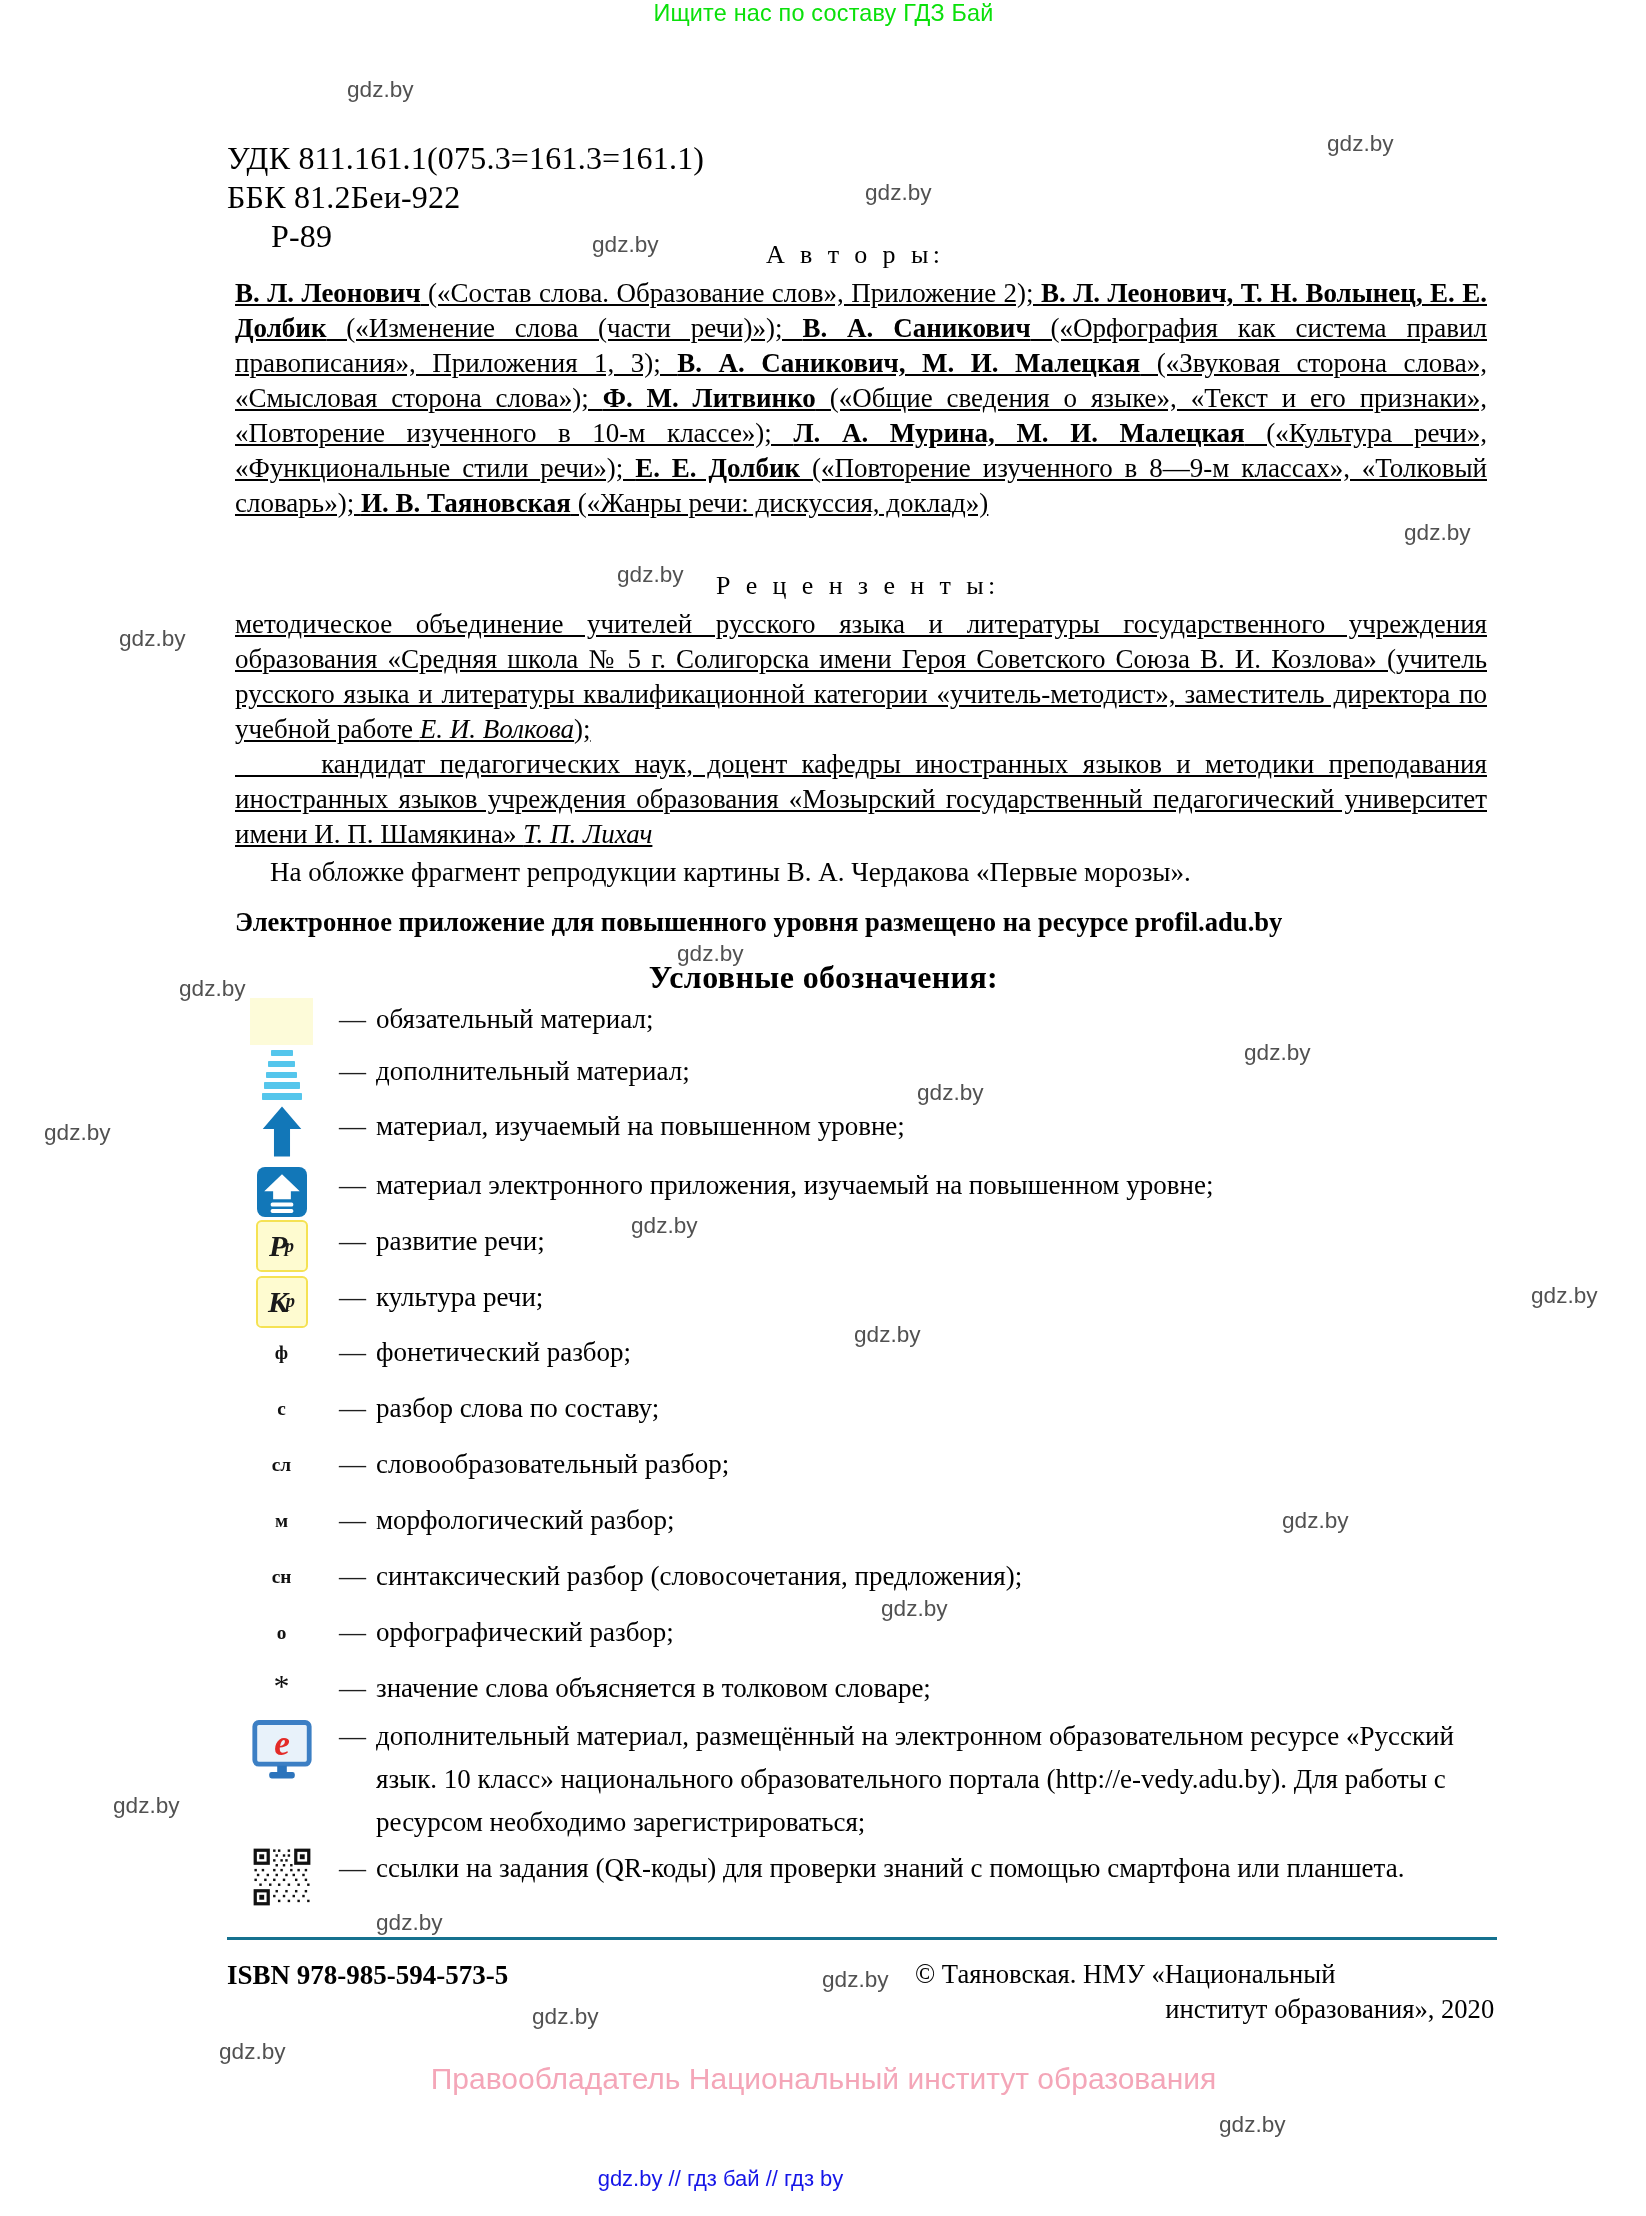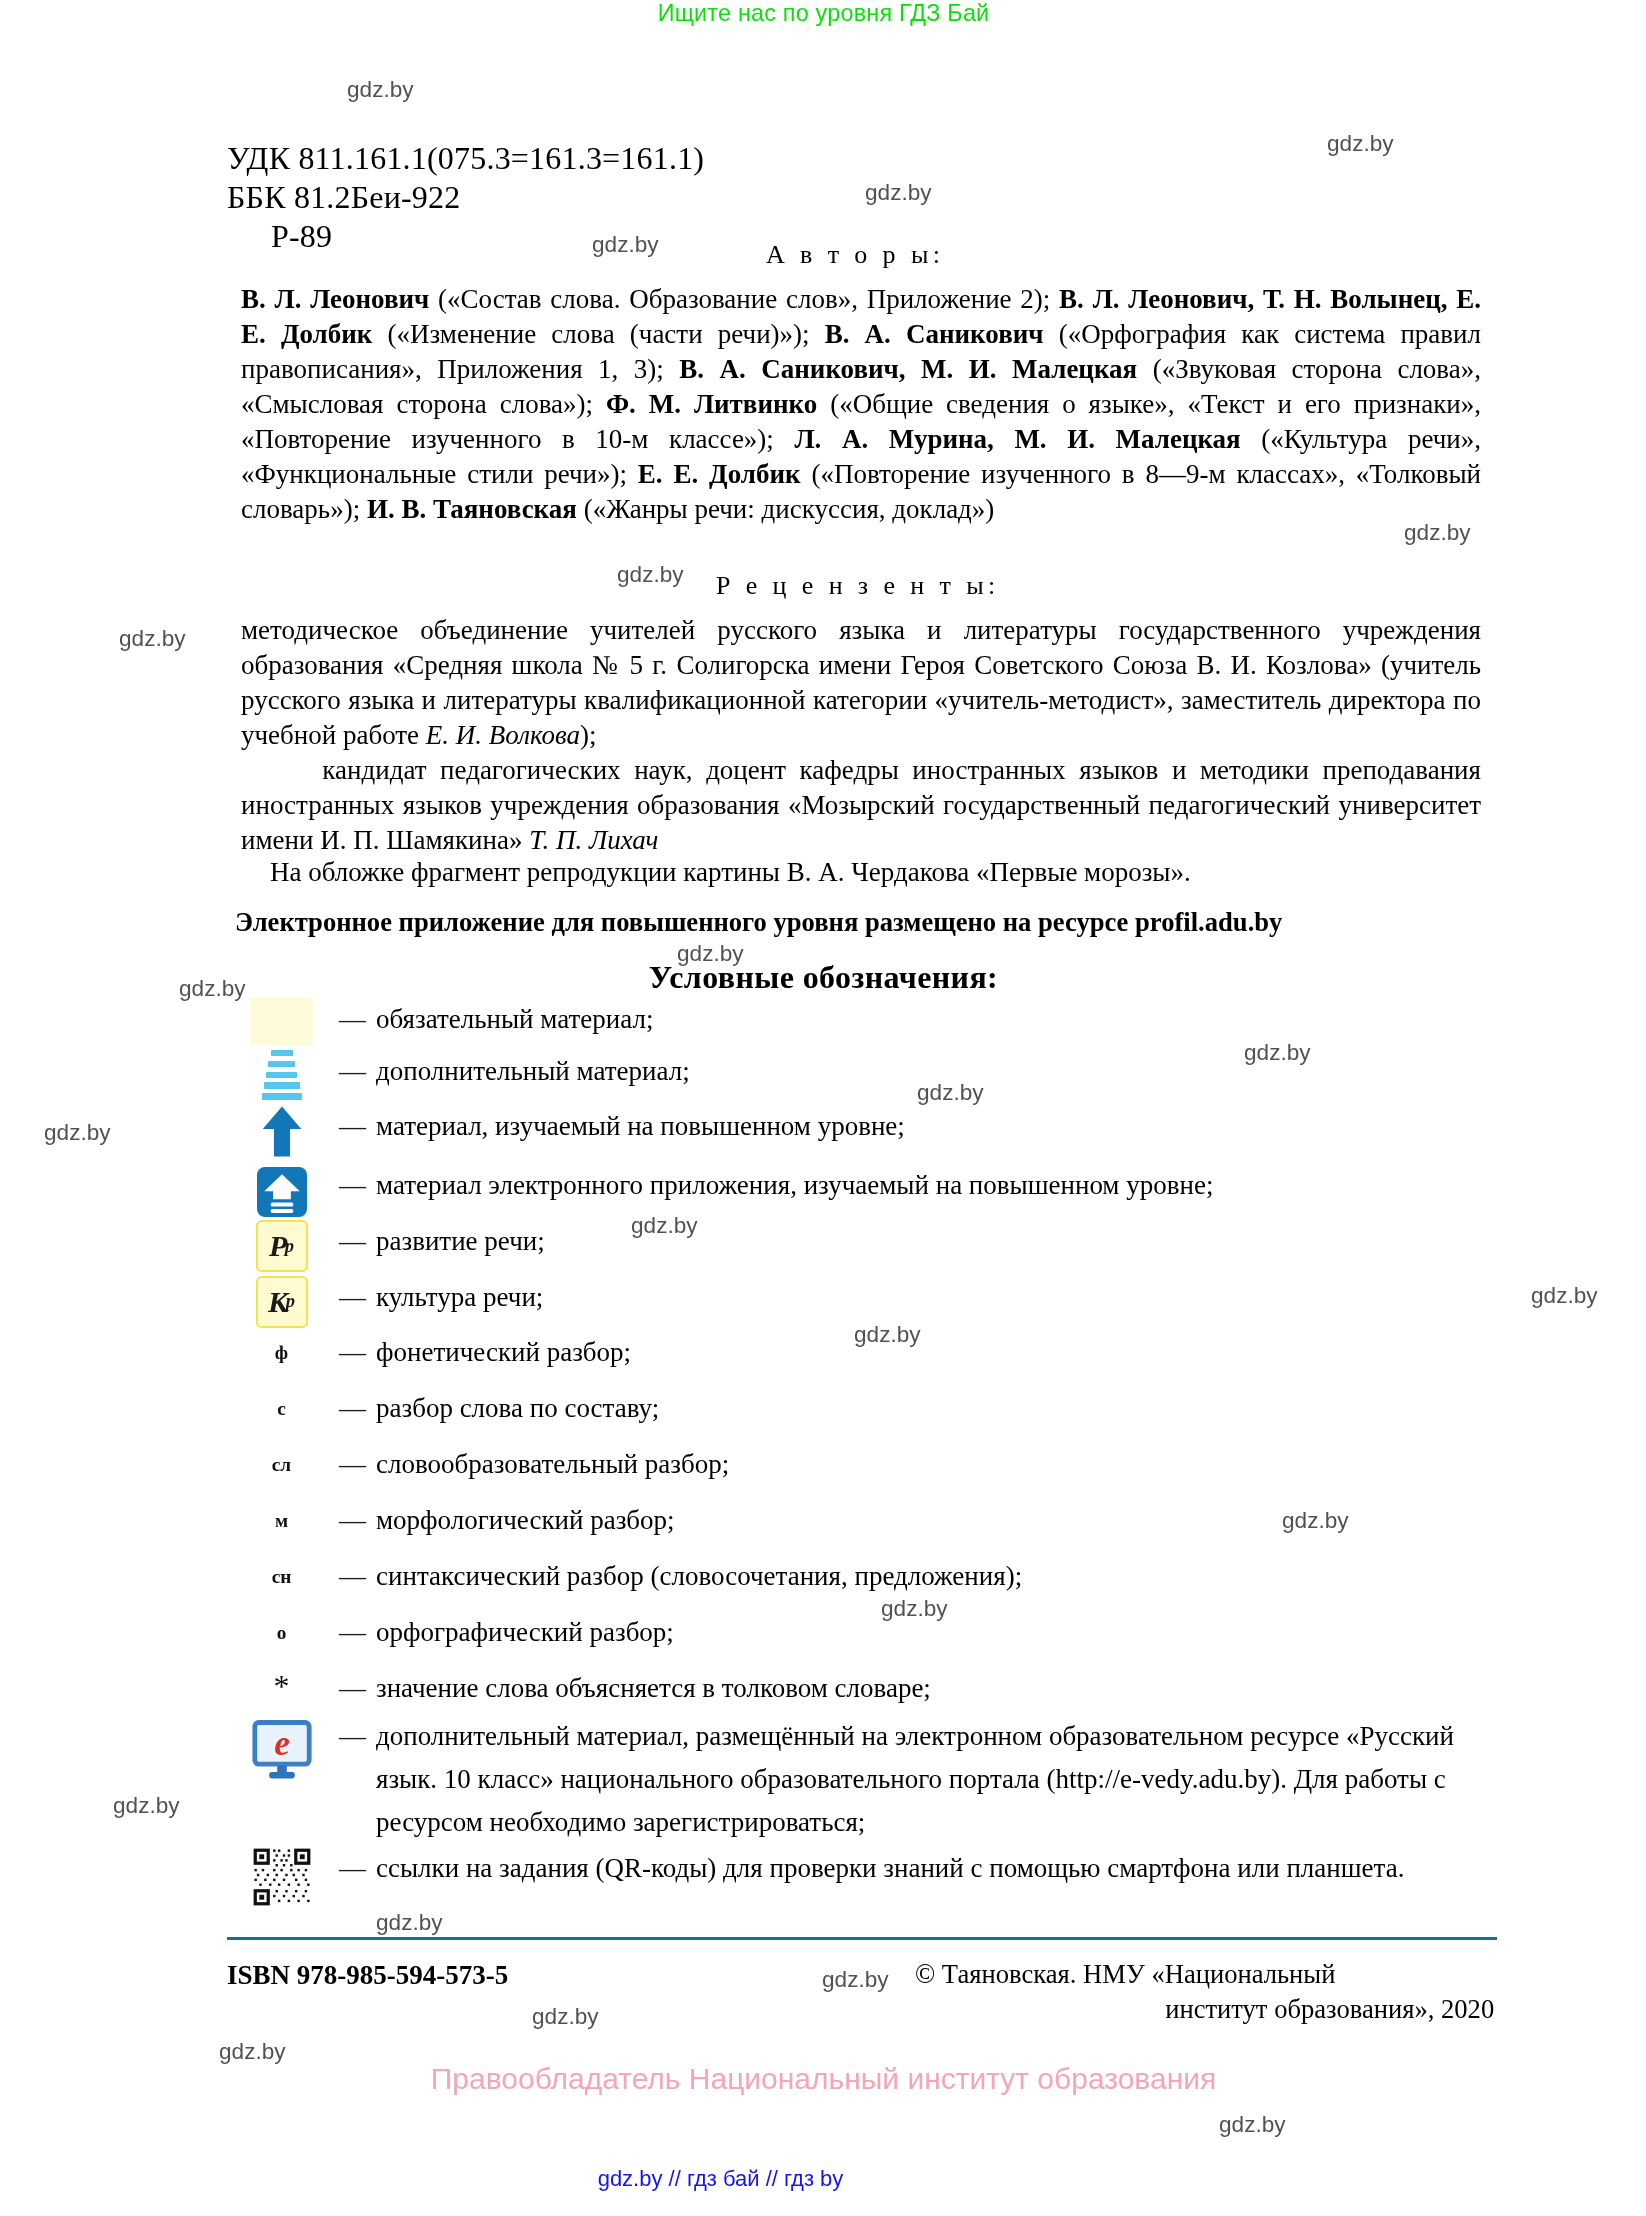--- a/index.html
+++ b/index.html
@@ -66,21 +66,21 @@
   }
 
   
   .block {
     position: absolute;
     font-size: 27px;
     line-height: 35px;
     text-align: justify;
     text-justify: inter-word;
   }
-  .block p { margin: 6px; }
+  .block p { margin: 0; text-decoration: underline; }
   .block b { font-weight: bold; }
   .block i { font-style: italic; }
 
   #authors-block { left: 235px; top: 276px; width: 1252px; }
   #reviewers-block { left: 235px; top: 607px; width: 1252px; }
 
   .note-line {
     position: absolute;
     font-size: 27px;
     white-space: nowrap;
@@ -270,21 +270,21 @@
     font-size: 22px;
     color: #1616E8;
     white-space: nowrap;
   }
 </style>
 </head>
 <body>
 
 <div id="page">
 
-  <div class="top-banner">Ищите нас по уровня ГДЗ Бай</div>
+  <div class="top-banner">Ищите нас по составу ГДЗ Бай</div>
 
   <div class="codes">
     <span class="code-line">УДК  811.161.1(075.3=161.3=161.1)</span>
     <span class="code-line">ББК  81.2Беи-922</span>
     <span class="code-line code-indent">Р-89</span>
   </div>
 
   <div class="spaced-head" style="left:766px; top:240px;">А в т о р ы:</div>
   <div class="block" id="authors-block">
     <p><b>В. Л. Леонович</b> («Состав слова. Образование слов», Приложение 2); <b>В. Л. Леонович, Т. Н. Волынец, Е. Е. Долбик</b> («Изменение слова (части речи)»); <b>В. А. Саникович</b> («Орфография как система правил правописания», Приложения 1, 3); <b>В. А. Саникович, М. И. Малецкая</b> («Звуковая сторона слова», «Смысловая сторона слова»); <b>Ф. М. Литвинко</b> («Общие сведения о языке», «Текст и его признаки», «Повторение изученного в 10-м классе»); <b>Л. А. Мурина, М. И. Малецкая</b> («Культура речи», «Функциональные стили речи»); <b>Е. Е. Долбик</b> («Повторение изученного в 8—9-м классах», «Толковый словарь»); <b>И. В. Таяновская</b> («Жанры речи: дискуссия, доклад»)</p>

